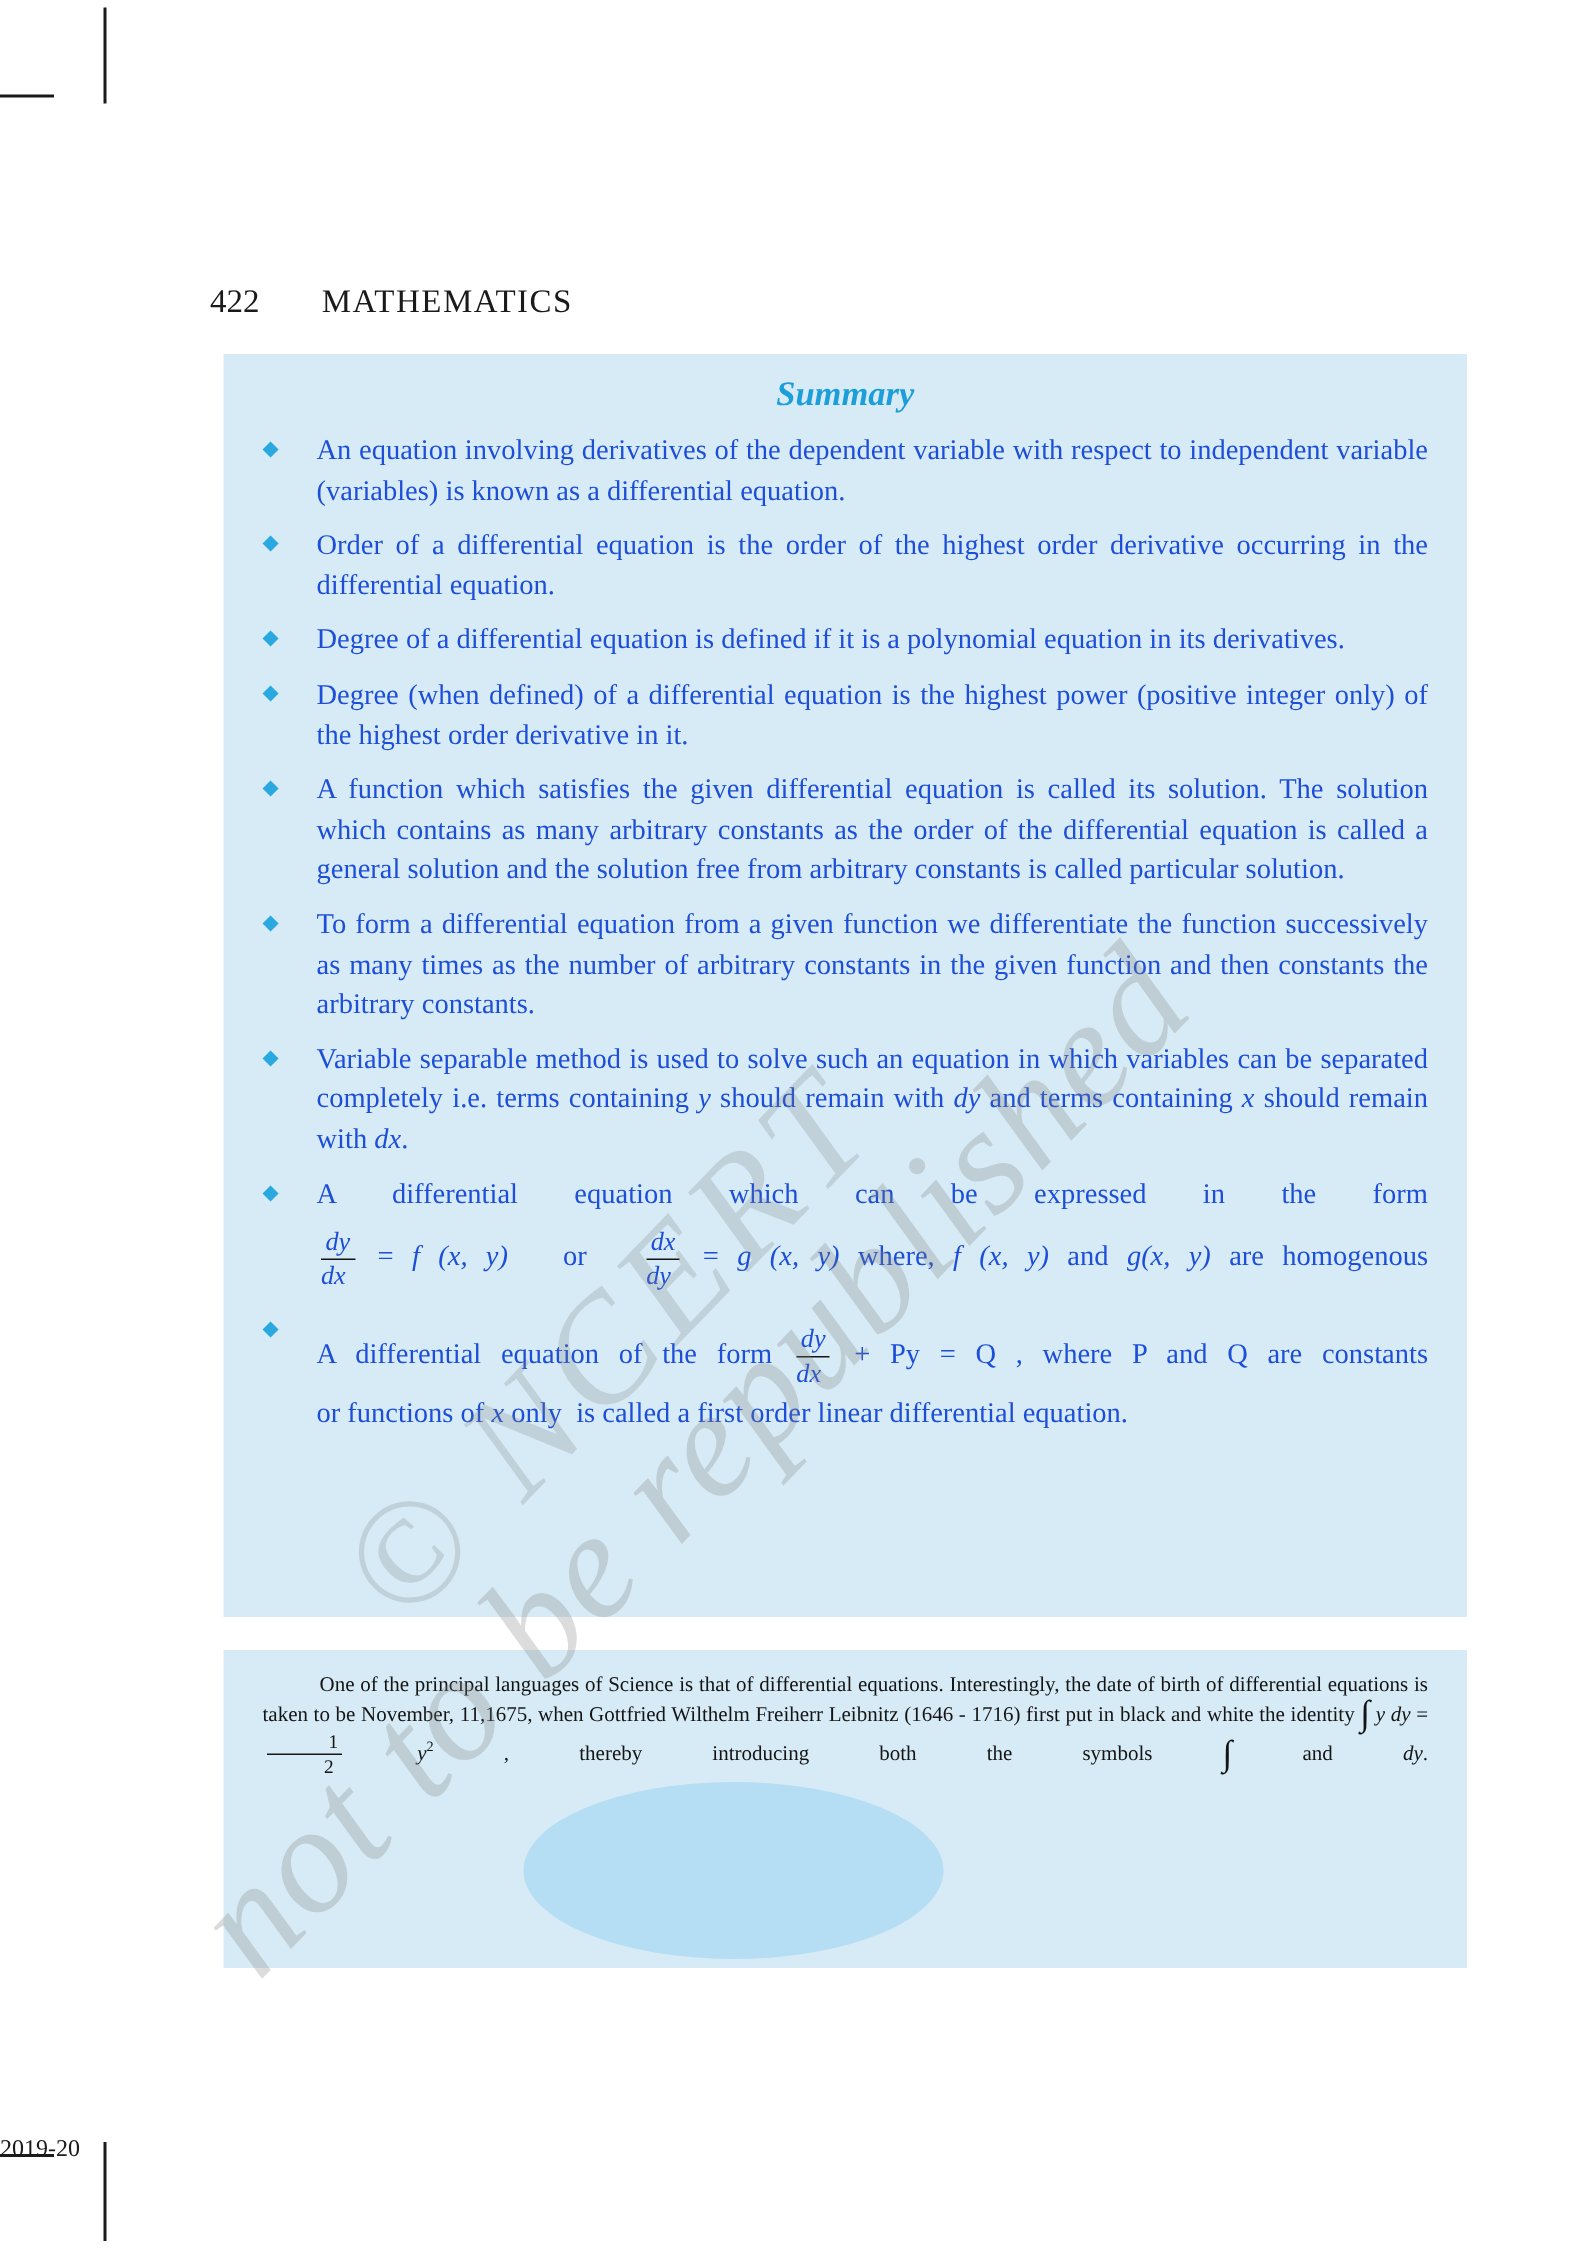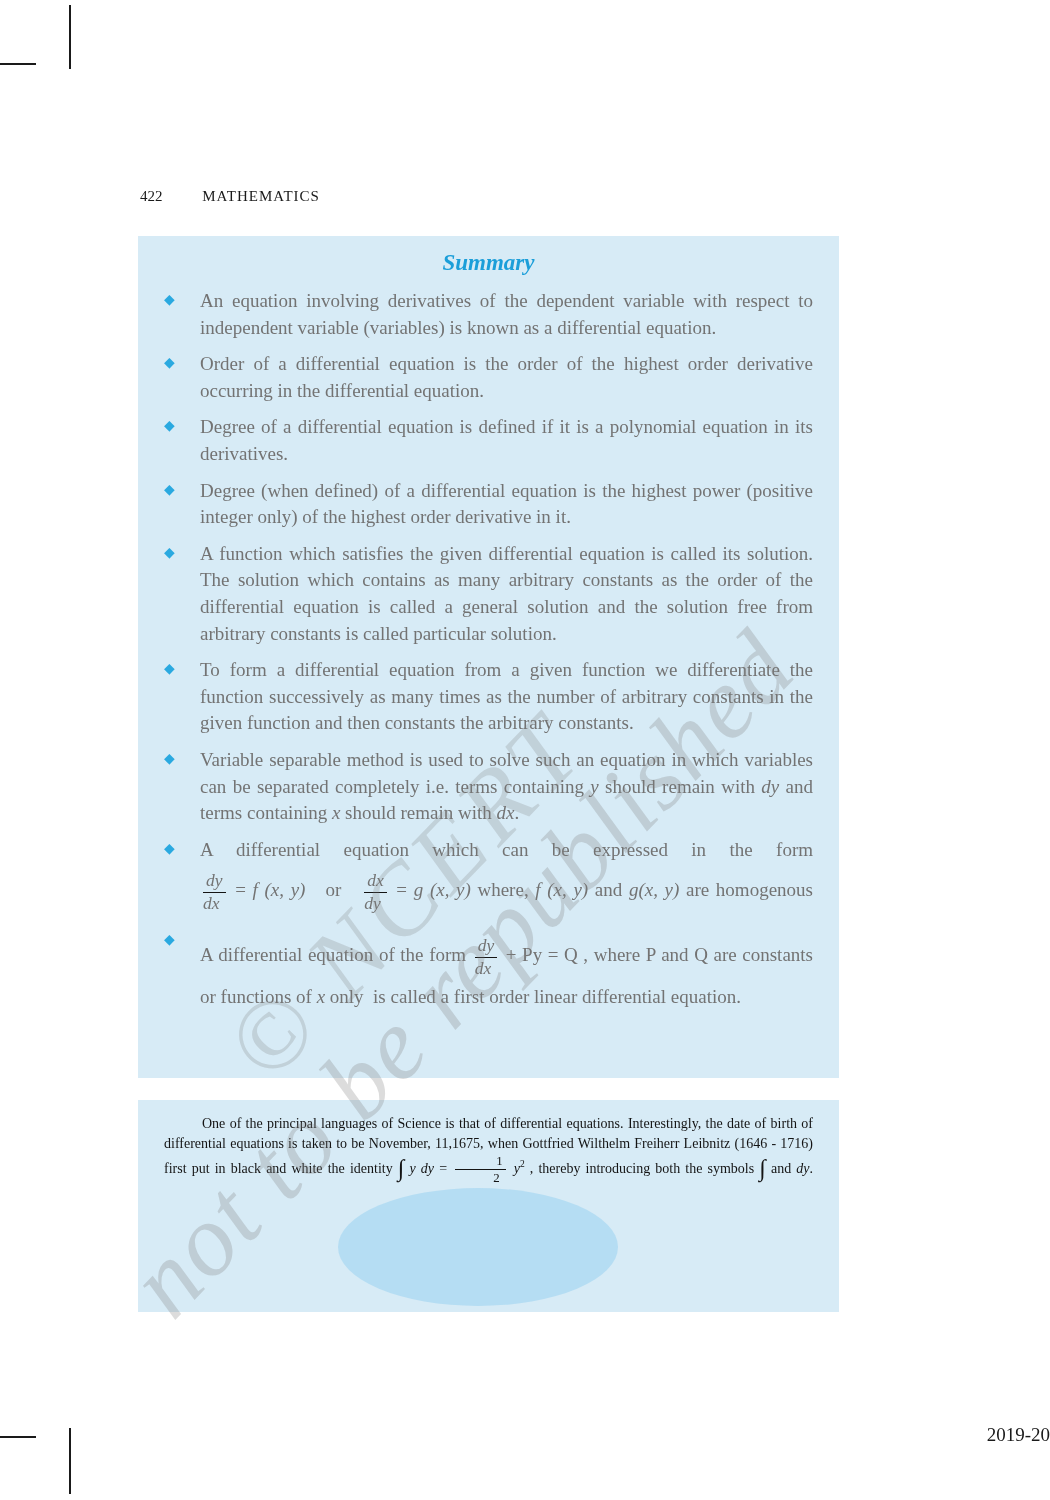--- a/index.html
+++ b/index.html
@@ -12,48 +12,48 @@
   .page { position:absolute; inset:0; }
 
   
   .crop { position:absolute; background:#1a1a1a; }
   .crop-v-top { left:69px; top:5px;    width:2px;  height:64px; }
   .crop-h-top { left:0;    top:63px;   width:36px; height:2px;  }
   .crop-v-bot { left:69px; top:1428px; width:2px;  height:66px; }
   .crop-h-bot { left:0;    top:1436px; width:36px; height:2px;  }
 
   
-  .header { position:absolute; top:188px; left:140px; font-size:15px; color:#1a1a1a; }
+  .header { position:absolute; top:188px; left:140px; font-size:22px; color:#1a1a1a; }
   .header .pgnum { margin-right:36px; }
   .header .htitle { letter-spacing:1px; }
 
   
   .box {
-    position:absolute; left:138px; width:701px;
+    position:absolute; left:149px; width:829px;
     background:var(--box-bg,#d7ebf6);
     padding:14px 26px 24px 26px;
   }
   .summary-box { top:236px; min-height:842px; }
   .hist-box    { top:1100px; min-height:212px; }
   .box-title {
     position:relative; z-index:1;
     text-align:center; color:var(--accent,#1b9ed9);
     font-size:23px; font-weight:bold; font-style:italic;
     word-spacing:5px; margin-bottom:12px;
   }
 
   
   .sum-item { display:flex; margin-bottom:10px; }
   .sum-item:last-child { margin-bottom:0; }
   .diamond {
     flex:0 0 36px; width:36px; padding-top:4px;
     color:var(--bullet,#2aa9e0); font-size:14px; line-height:1;
     font-family:"DejaVu Sans",sans-serif;
   }
-  .sum-body { flex:1; font-size:19px; line-height:1.4; text-align:justify; color:#737373; }
+  .sum-body { flex:1; font-size:19px; line-height:1.4; text-align:justify; color:#1d4ed8; }
   .sum-line.stretch { text-align-last:justify; }
   .sum-line.math { margin:8px 0 5px; }
 
   
   .frac {
     display:inline-block; text-align:center; vertical-align:middle;
     font-style:italic; line-height:1.12; font-size:0.92em; margin:0 3px;
   }
   .frac.up { font-style:normal; }
   .frac .fnum { display:block; border-bottom:1.4px solid #141414; padding:0 3px 1px; }
@@ -66,21 +66,21 @@
   .hist-para {
     position:relative; z-index:1;
     font-size:14px; line-height:1.42; text-align:justify; text-align-last:justify;
     text-indent:38px; color:#141414;
   }
   .ellipse {
     position:absolute; z-index:0; left:200px; top:88px; width:280px; height:118px;
     border-radius:50%; background:rgba(140,205,240,0.45);
   }
 
-  .footer { position:absolute; top:1424px; left:0; width:100%; text-align:right; font-size:19px; color:#1a1a1a; }
+  .footer { position:absolute; top:1424px; left:0; width:100%; text-align:left; font-size:16px; color:#1a1a1a; }
 
   
   .watermark {
     position:absolute; z-index:5; pointer-events:none; white-space:nowrap;
     font-style:italic; transform-origin:0 50%;
     font-family:"Liberation Serif","DejaVu Serif",serif;
   }
   .wm-ncert { left:245px; top:1005px; font-size:100px; letter-spacing:7px;
               color:rgba(125,125,125,0.24); transform:rotate(-46deg); }
   .wm-not   { left:148px; top:1240px; font-size:102px; letter-spacing:2px;

